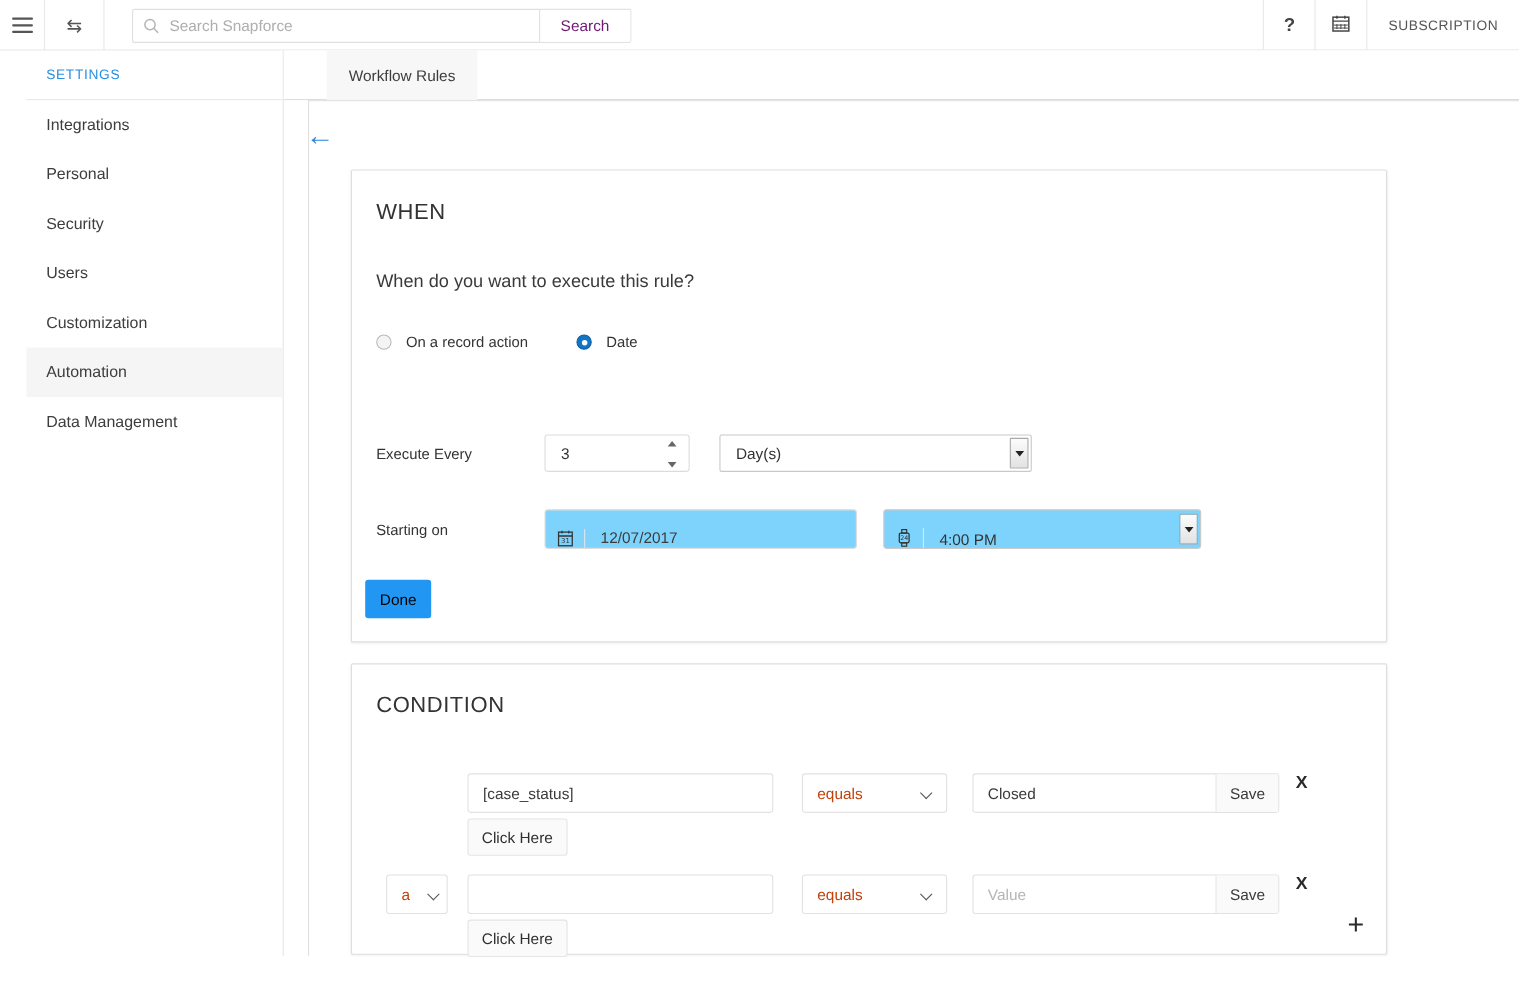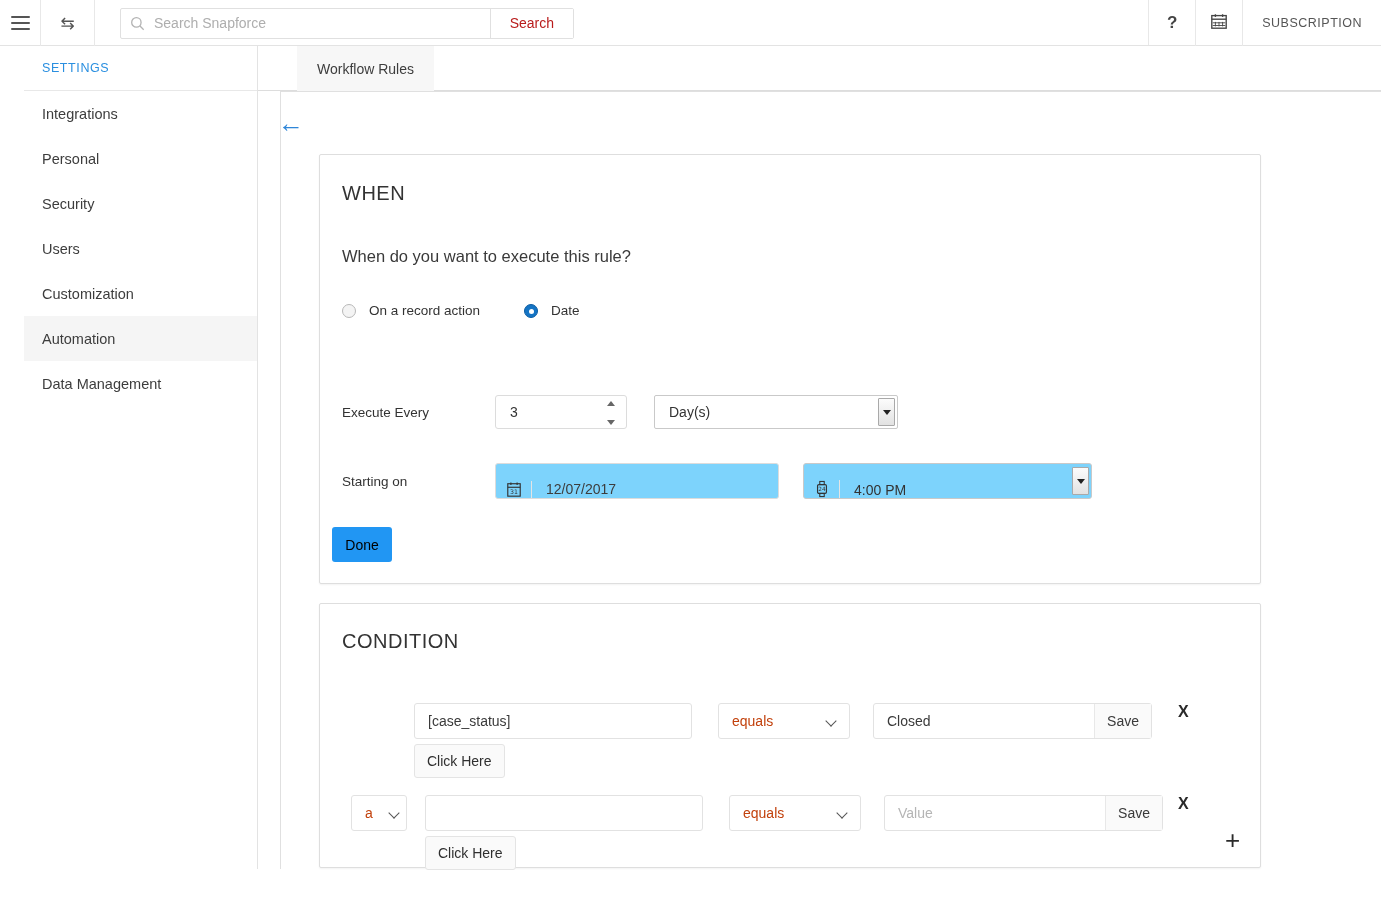--- a/index.html
+++ b/index.html
@@ -45,21 +45,21 @@
     color: #b3b3b3;
   }
   #search-input {
     flex: 1 1 auto; border: 0; outline: 0; height: 29px;
     font-family: "Liberation Sans", sans-serif; font-size: 14px; color: #444;
     background: transparent; padding: 0;
   }
   #search-input::placeholder { color: #aeaeae; }
   #search-btn {
     border: 0; border-left: 1px solid #e0e0e0; background: #fff;
-    font-family: "Liberation Sans", sans-serif; font-size: 14px; color: #b91c1c;
+    font-family: "Liberation Sans", sans-serif; font-size: 14px; color: #701a75;
     padding: 0 19px; cursor: pointer; height: 29px;
   }
   #tb-spacer { flex: 1 1 auto; border-right: 1px solid #e8e8e8; }
   #tb-help { width: 47px; font-size: 17px; font-weight: bold; color: #444; cursor: pointer; }
   #tb-cal  { width: 47px; color: #444; cursor: pointer; }
   #tb-sub  {
     padding: 0 19px; font-size: 12.5px; letter-spacing: .5px;
     color: #555; border-right: 0; cursor: pointer;
   }
 
@@ -194,21 +194,21 @@
     background: linear-gradient(#fcfcfc, #e2e2e2);
     border: 1px solid #a9a9a9;
     border-radius: 1px;
     display: flex; align-items: center; justify-content: center;
   }
   .ns-arrow::after {
     content: ""; width: 0; height: 0;
     border-left: 4px solid transparent; border-right: 4px solid transparent;
     border-top: 5px solid #222;
   }
-  #sel-unit { width: 244px; margin-left: 27px; }
+  #sel-unit { width: 284px; margin-left: 27px; }
 
   
   #start-row { position: absolute; left: 22px; top: 308px; display: flex; align-items: center; }
   #start-label { width: 153px; }
   .iconfield {
     height: 36px; border: 1px solid #dcdcdc; border-radius: 3px;
     background: #7dd3fc; display: flex; align-items: flex-end;
   }
   .iconbox {
     width: 36px; display: flex; align-items: center; justify-content: center;
@@ -230,21 +230,21 @@
   #done-btn {
     position: absolute; left: 12px; top: 372px;
     width: 60px; height: 35px;
     background: #2196f3; color: #000000; border: 0; border-radius: 3px;
     font-family: "Liberation Sans", sans-serif; font-size: 14px;
     cursor: pointer;
   }
 
   
   .cond-row { position: absolute; display: flex; align-items: flex-start; }
-  #cond-row-1 { left: 94px; top: 99px; }
+  #cond-row-1 { left: 105px; top: 99px; }
   #cond-row-2 { left: 31px; top: 191px; }
 
   .txtfield {
     height: 36px; border: 1px solid #e2e2e2; border-radius: 3px; background: #fff;
   }
   .txtfield input {
     border: 0; outline: 0; background: transparent; width: 100%; height: 34px;
     font-family: "Liberation Sans", sans-serif; font-size: 14px; color: #3a3a3a;
     padding: 0 13px;
   }

